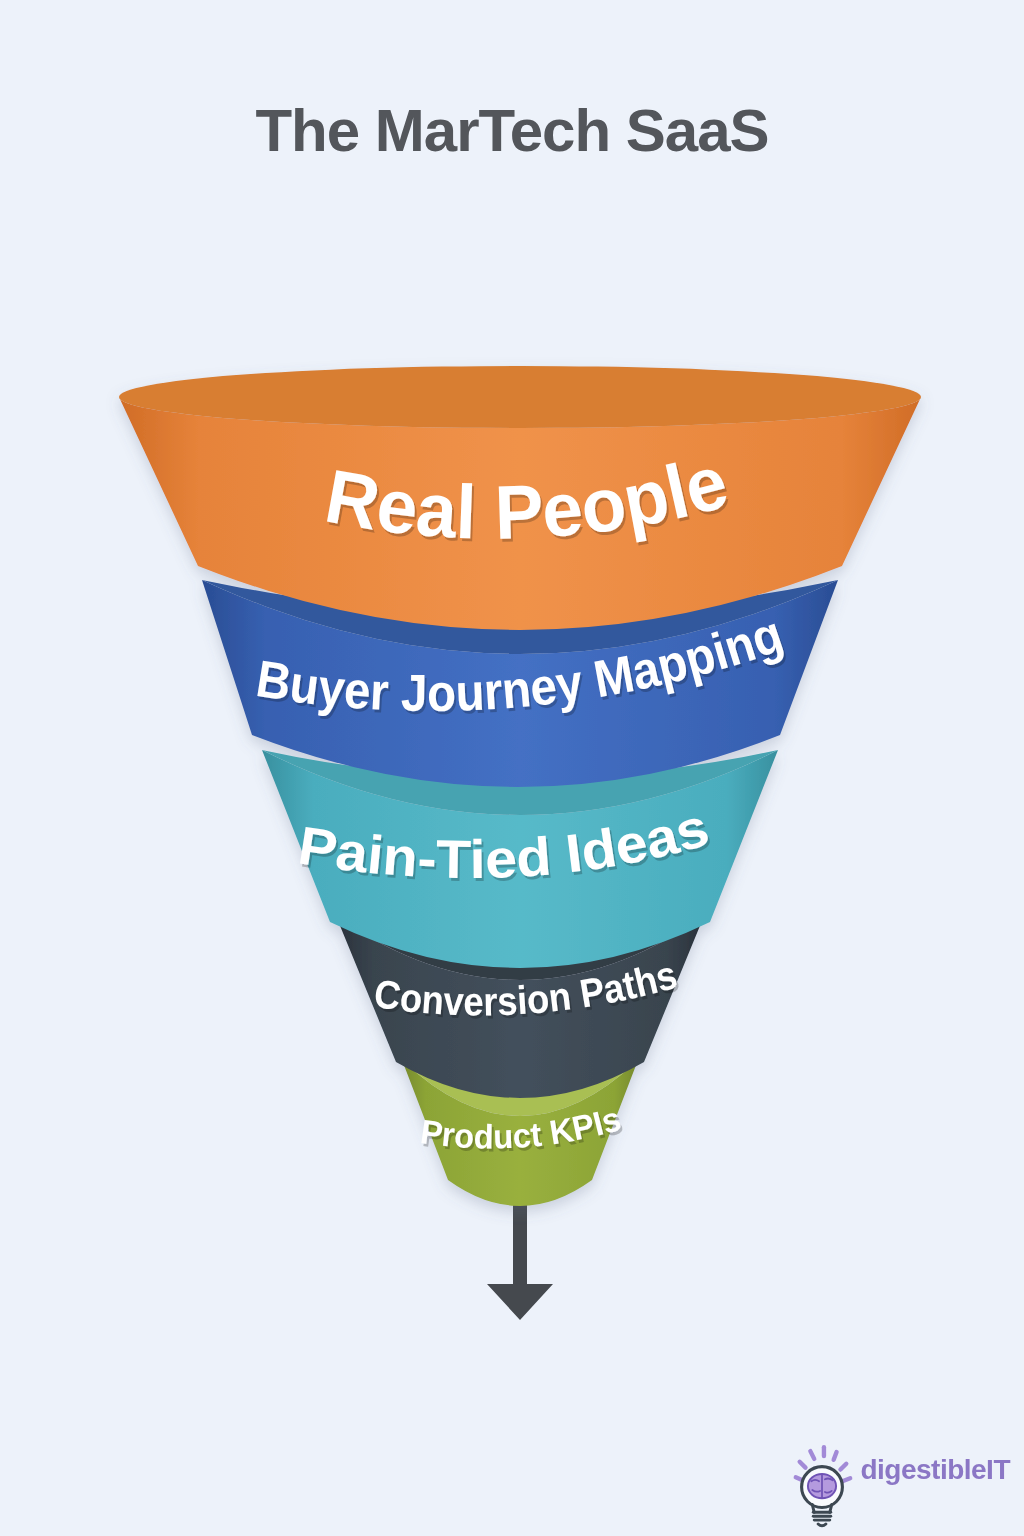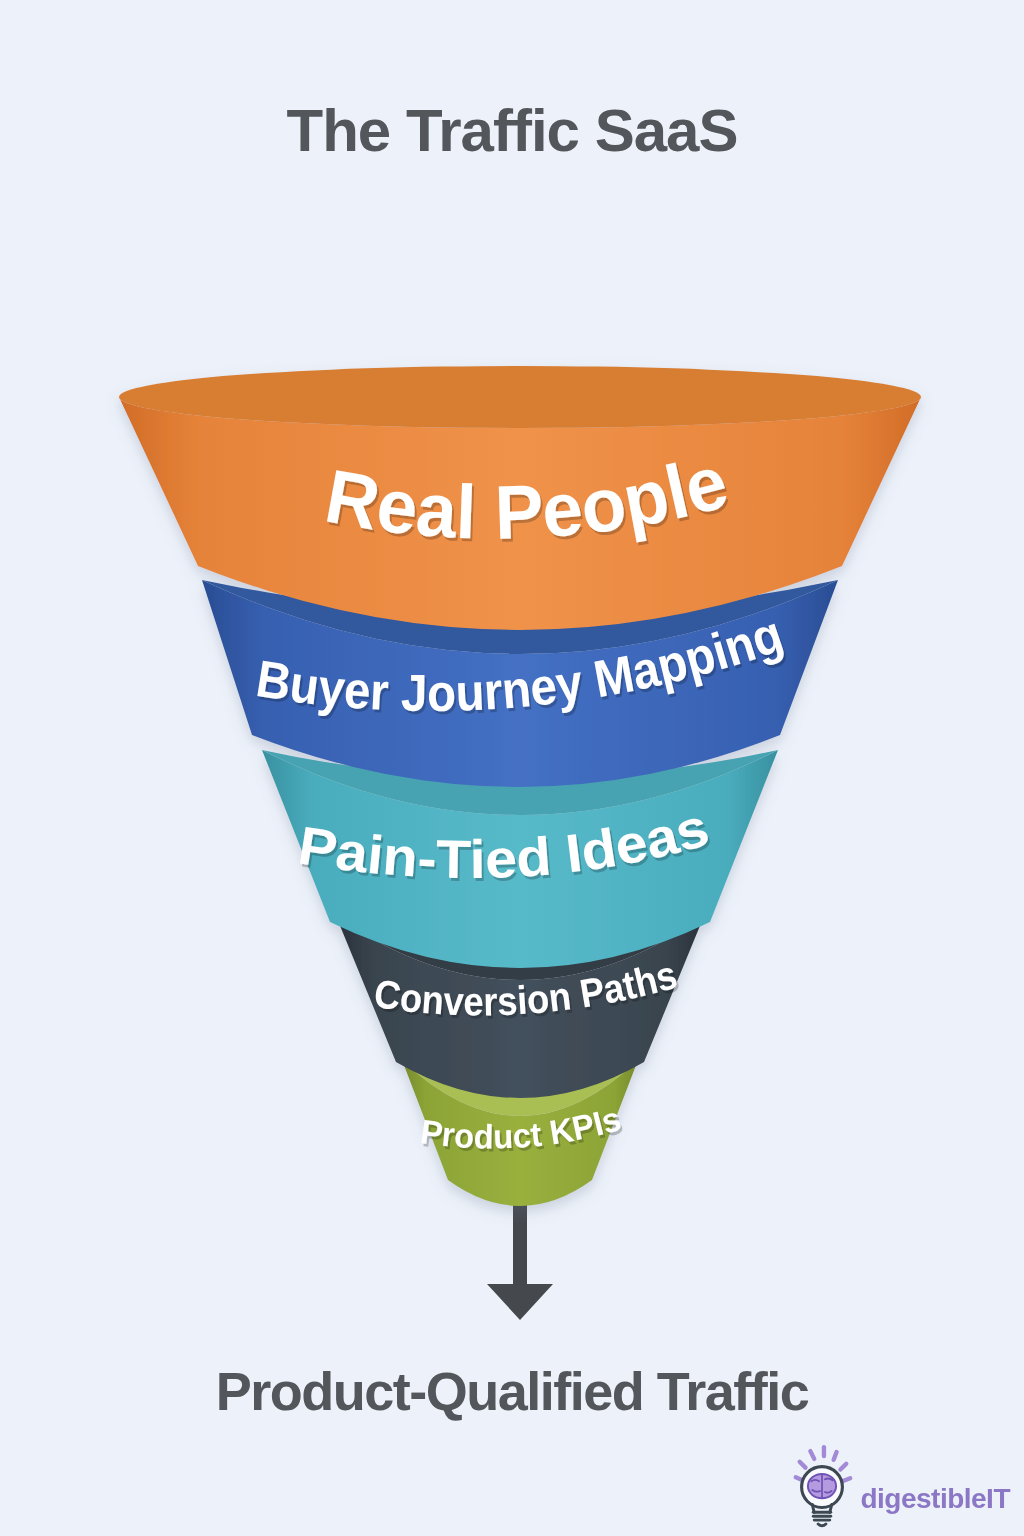--- a/index.html
+++ b/index.html
@@ -15,34 +15,34 @@
   }
   .funnel-svg{position:absolute;left:0;top:0;}
   .seg-label{fill:#ffffff;font-family:"Liberation Sans","DejaVu Sans",sans-serif;font-weight:700;}
   .outcome{
     position:absolute;top:1360px;left:0;width:100%;
     text-align:center;color:#53565b;
     font-size:54px;font-weight:700;letter-spacing:-1.5px;
   }
   .brand{
     position:absolute;right:14px;top:1444px;
-    display:flex;align-items:center;gap:4px;
+    display:flex;gap:4px;
   }
   .brand-name{
     color:#8b77c5;font-size:28px;font-weight:700;letter-spacing:-0.5px;
     transform:translateY(10px);
   }
 </style>
 </head>
 <body>
 
 <div class="canvas">
 
   <div class="title">
-    <div>The Traffic SaaS</div>
+    <div>The MarTech SaaS</div>
   </div>
 
   <svg class="funnel-svg" width="1024" height="1536" viewBox="0 0 1024 1536">
     <defs>
       <linearGradient id="gradO" gradientUnits="userSpaceOnUse" x1="118" y1="0" x2="922" y2="0">
         <stop offset="0" stop-color="#d06c26"></stop>
           <stop offset="0.1" stop-color="#e6833a"></stop>
         <stop offset="0.5" stop-color="#f0924a"></stop>
           <stop offset="0.9" stop-color="#e6833a"></stop>
         <stop offset="1" stop-color="#d06c26"></stop>
@@ -128,21 +128,20 @@
       <textPath href="#tp3" startOffset="50%" text-anchor="middle">Pain-Tied Ideas</textPath>
     </text>
     <text class="seg-label" font-size="40" textLength="310" lengthAdjust="spacingAndGlyphs" filter="url(#tshadow)">
       <textPath href="#tp4" startOffset="50%" text-anchor="middle">Conversion Paths</textPath>
     </text>
     <text class="seg-label" font-size="34" textLength="206" lengthAdjust="spacingAndGlyphs" filter="url(#tshadow)">
       <textPath href="#tp5" startOffset="50%" text-anchor="middle">Product KPIs</textPath>
     </text>
   </svg>
 
-  <div class="outcome">Product-Qualified Traffic</div>
 
   <div class="brand">
     <svg width="68" height="90" viewBox="0 0 70 92">
       <g stroke="#a28ad7" stroke-width="4.5" stroke-linecap="round">
         <line x1="8" y1="34" x2="15" y2="37"></line>
         <line x1="12" y1="18" x2="18" y2="24"></line>
         <line x1="23" y1="7" x2="27" y2="15"></line>
         <line x1="37" y1="3" x2="37" y2="12"></line>
         <line x1="50" y1="8" x2="47" y2="16"></line>
         <line x1="60" y1="20" x2="54" y2="26"></line>

